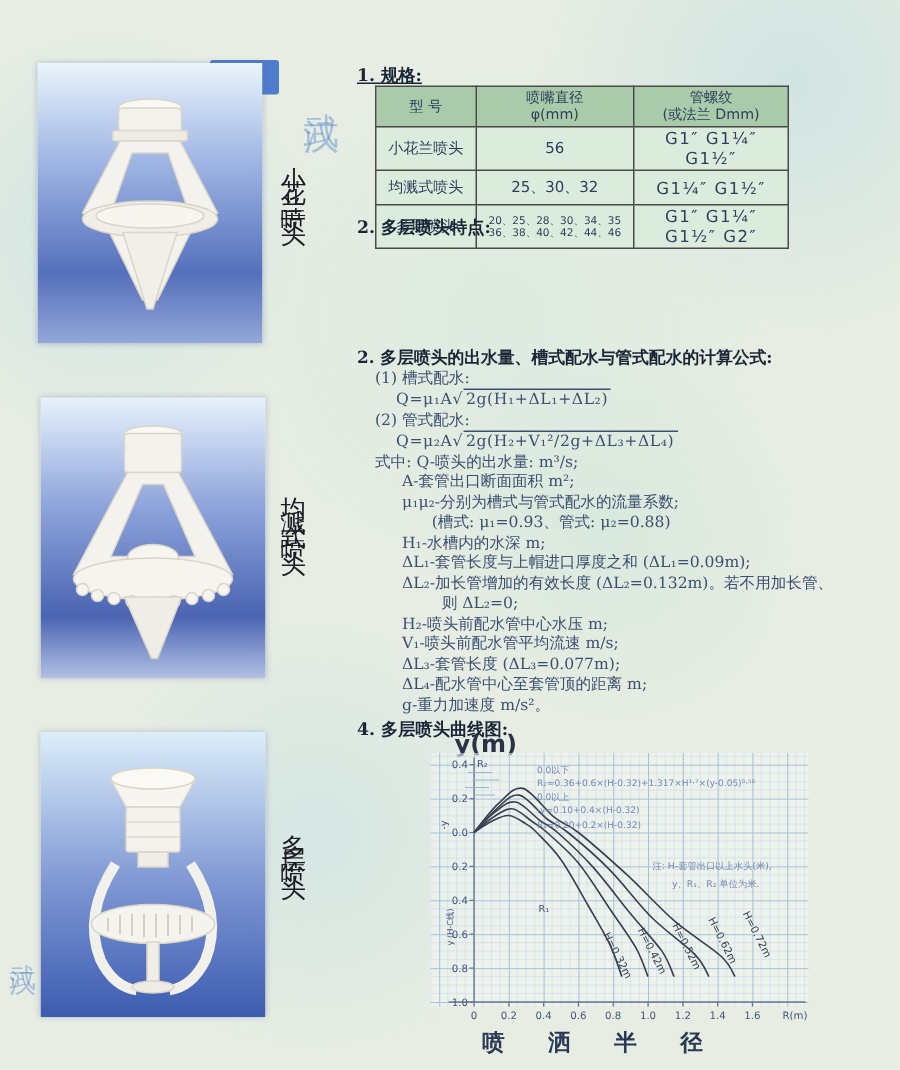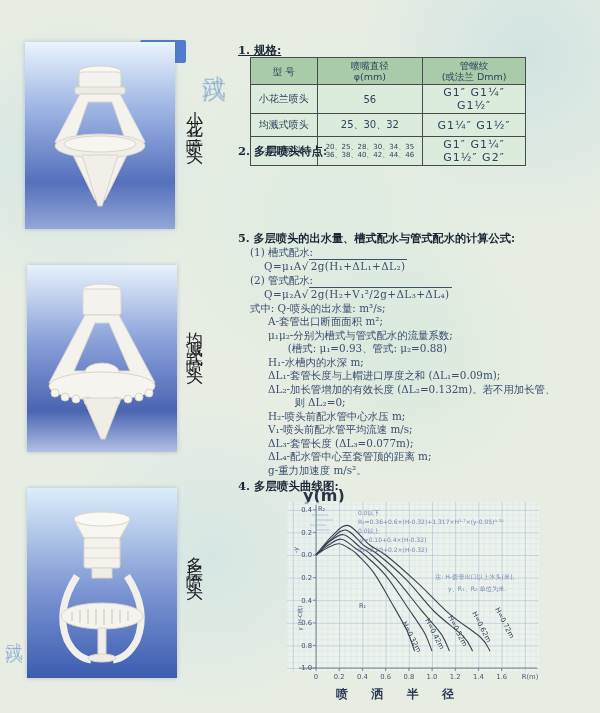--- a/index.html
+++ b/index.html
@@ -43,21 +43,21 @@
     font-size:10.4px;line-height:14px;color:#3c4f70;font-family:"DejaVu Serif",serif;}
   .sec3 .h3{font-weight:bold;color:#1a2535;font-size:11.2px;}
   .sec3 .item{padding-left:12px;}
   .sec3 .formula{padding-left:26px;letter-spacing:0.4px;}
   .radical{border-top:1.2px solid currentColor;padding:0 2px;}
   .sec3 .where{padding-left:12px;}
   .sec3 .defs{padding-left:30px;white-space:pre;line-height:13.5px;}
   .ylab{position:absolute;left:303px;top:486px;font-size:16px;font-weight:bold;color:#2a3248;}
   #chart-wrap{position:absolute;left:285px;top:500px;width:310px;height:200px;}
   .xtitle{position:absolute;left:320px;top:686px;width:160px;text-align:center;
-    font-size:12px;font-weight:bold;color:#2a3a55;letter-spacing:10px;font-family:Liberation Sans, sans-serif;}
+    font-size:15px;font-weight:bold;color:#2a3a55;letter-spacing:10px;font-family:Liberation Mono, monospace;}
 </style>
 </head>
 <body>
 
 <div class="page">
 
   <div class="stamp"></div>
   <div class="wm wm1">武汉</div>
   <div class="wm wm2">武汉</div>
 
@@ -182,21 +182,21 @@
       <td class="small2">20、25、28、30、34、35
 36、38、40、42、44、46</td>
       <td class="thread">G1″ G1¼″ G1½″ G2″</td>
     </tr>
   </tbody>
     </table>
 
   <div class="h" style="left:238px;top:144px;">2. 多层喷头特点:</div>
 
   <div class="sec3">
-    <div class="h3">5. 多层喷头的出水量、槽式配水与管式配水的计算公式:</div>
+    <div class="h3">2. 多层喷头的出水量、槽式配水与管式配水的计算公式:</div>
     <div class="item">(1) 槽式配水:</div>
     <div class="formula"><span>Q=μ₁A√</span><span class="radical">2g(H₁+ΔL₁+ΔL₂)</span></div>
     <div class="item">(2) 管式配水:</div>
     <div class="formula"><span>Q=μ₂A√</span><span class="radical">2g(H₂+V₁²/2g+ΔL₃+ΔL₄)</span></div>
     <div class="where">式中: Q-喷头的出水量: m³/s;</div>
     <div class="defs">A-套管出口断面面积 m²;
 μ₁μ₂-分别为槽式与管式配水的流量系数;
       (槽式: μ₁=0.93、管式: μ₂=0.88)
 H₁-水槽内的水深 m;
 ΔL₁-套管长度与上帽进口厚度之和 (ΔL₁=0.09m);

